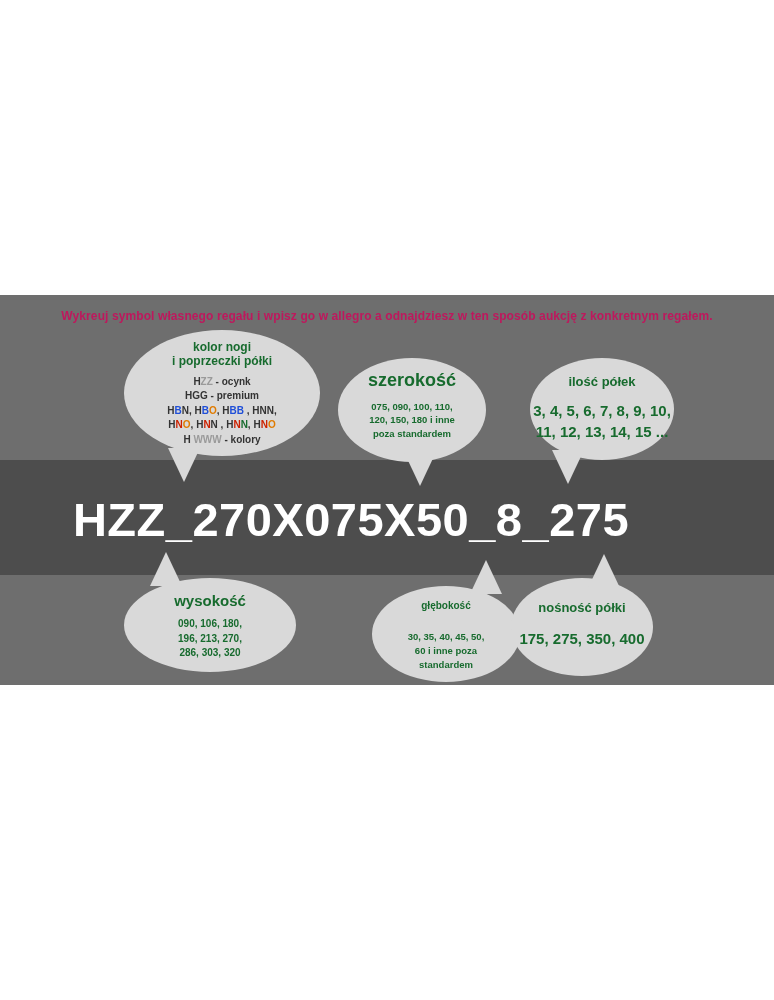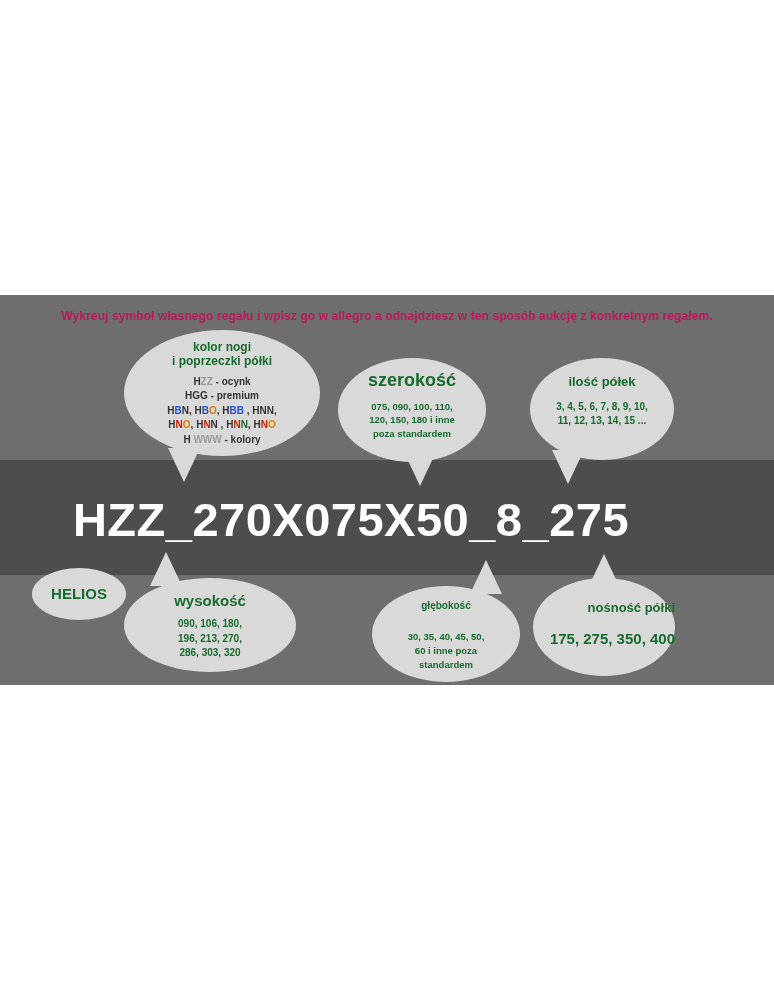--- a/index.html
+++ b/index.html
@@ -124,21 +124,21 @@
   }
   #bubble-szer .title { font-size: 18px; }
   #bubble-szer .body  { font-size: 9.5px; margin-top: 8px; }
   #tail-szer { left: 404px; top: 452px; }
 
   #bubble-ilosc {
     left: 530px; top: 358px; width: 144px; height: 102px;
     padding-top: 16px;
   }
   #bubble-ilosc .title { font-size: 13px; }
-  #bubble-ilosc .body  { font-size: 10px; margin-top: 10px; }
+  #bubble-ilosc .body  { font-size: 15px; margin-top: 10px; }
   #tail-ilosc { left: 552px; top: 450px; }
 
   #bubble-helios {
     left: 32px; top: 568px; width: 94px; height: 52px;
     display: flex; align-items: center; justify-content: center;
   }
   #bubble-helios .title { font-size: 15px; }
 
   #bubble-wys {
     left: 124px; top: 578px; width: 172px; height: 94px;
@@ -150,23 +150,22 @@
 
   #bubble-glab {
     left: 372px; top: 586px; width: 148px; height: 96px;
     padding-top: 14px;
   }
   #bubble-glab .title { font-size: 10px; }
   #bubble-glab .body  { font-size: 9.5px; margin-top: 18px; }
   #tail-glab { left: 470px; top: 560px; }
 
   #bubble-nosn {
-    left: 533px; top: 578px; width: 142px; height: 98px;
+    left: 511px; top: 578px; width: 142px; height: 98px;
     padding-top: 22px;
-    text-align: right;
   }
   #bubble-nosn .title { font-size: 13px; }
   #bubble-nosn .body  { font-size: 15px; margin-top: 12px; }
   #tail-nosn { left: 588px; top: 554px; }
 
   
   .c-blue   { color: #1f4fd8; }
   .c-red    { color: #cc2200; }
   .c-orange { color: #e07b00; }
   .c-green  { color: #176b2e; }
@@ -213,23 +212,20 @@
 
   <div class="bubble" id="bubble-ilosc">
     <div class="title">ilość półek</div>
     <div class="body">
       <div>3, 4, 5, 6, 7, 8, 9, 10,</div>
       <div>11, 12, 13, 14, 15 ...</div>
     </div>
   </div>
   <div class="tail tail-down" id="tail-ilosc"></div>
 
-  <div class="bubble" id="bubble-helios">
-    <div class="title">HELIOS</div>
-  </div>
 
   <div class="bubble" id="bubble-wys">
     <div class="title">wysokość</div>
     <div class="body">
       <div>090, 106, 180,</div>
       <div>196, 213, 270,</div>
       <div>286, 303, 320</div>
     </div>
   </div>
   <div class="tail tail-up" id="tail-wys"></div>

